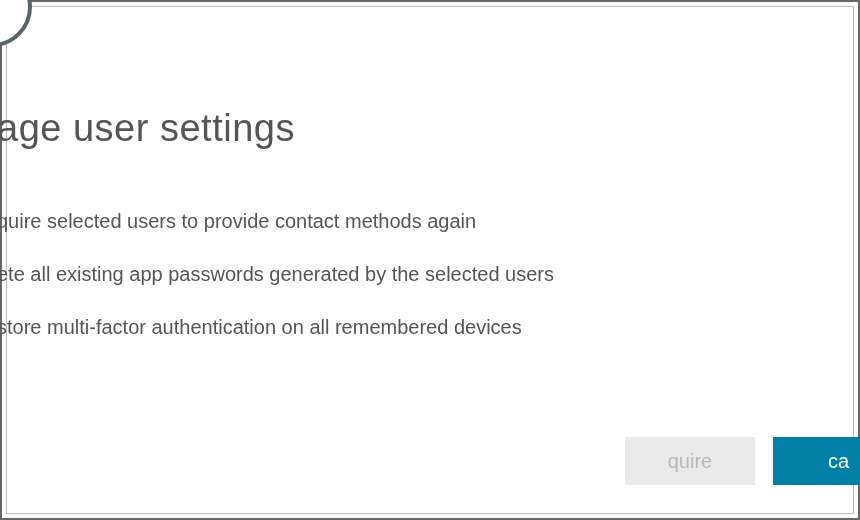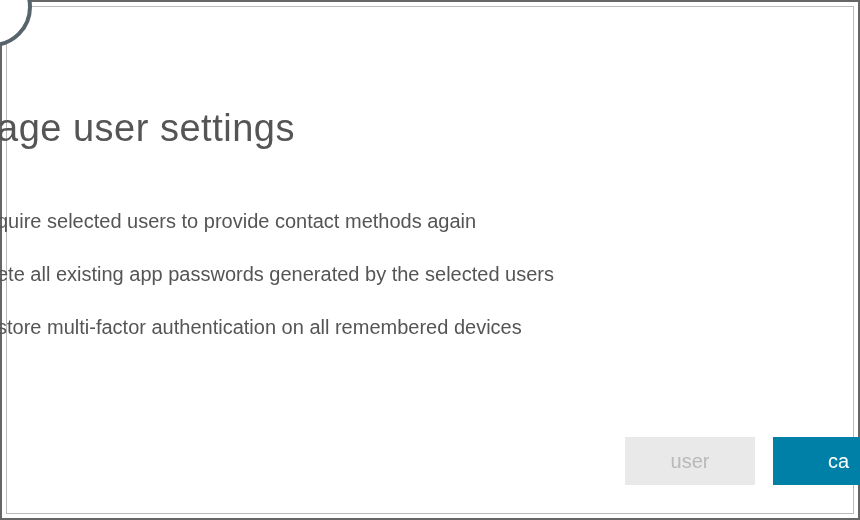--- a/index.html
+++ b/index.html
@@ -115,16 +115,16 @@
     <div class="option-row">
       <span class="option-label">ete all existing app passwords generated by the selected users</span>
     </div>
 
     <div class="option-row">
       <span class="option-label">store multi-factor authentication on all remembered devices</span>
     </div>
   </div>
 
   <div class="button-row">
-    <button class="btn btn-save">user</button>
+    <button class="btn btn-save">quire</button>
     <button class="btn btn-cancel">ca</button>
   </div>
 </div>
 
 </body></html>

